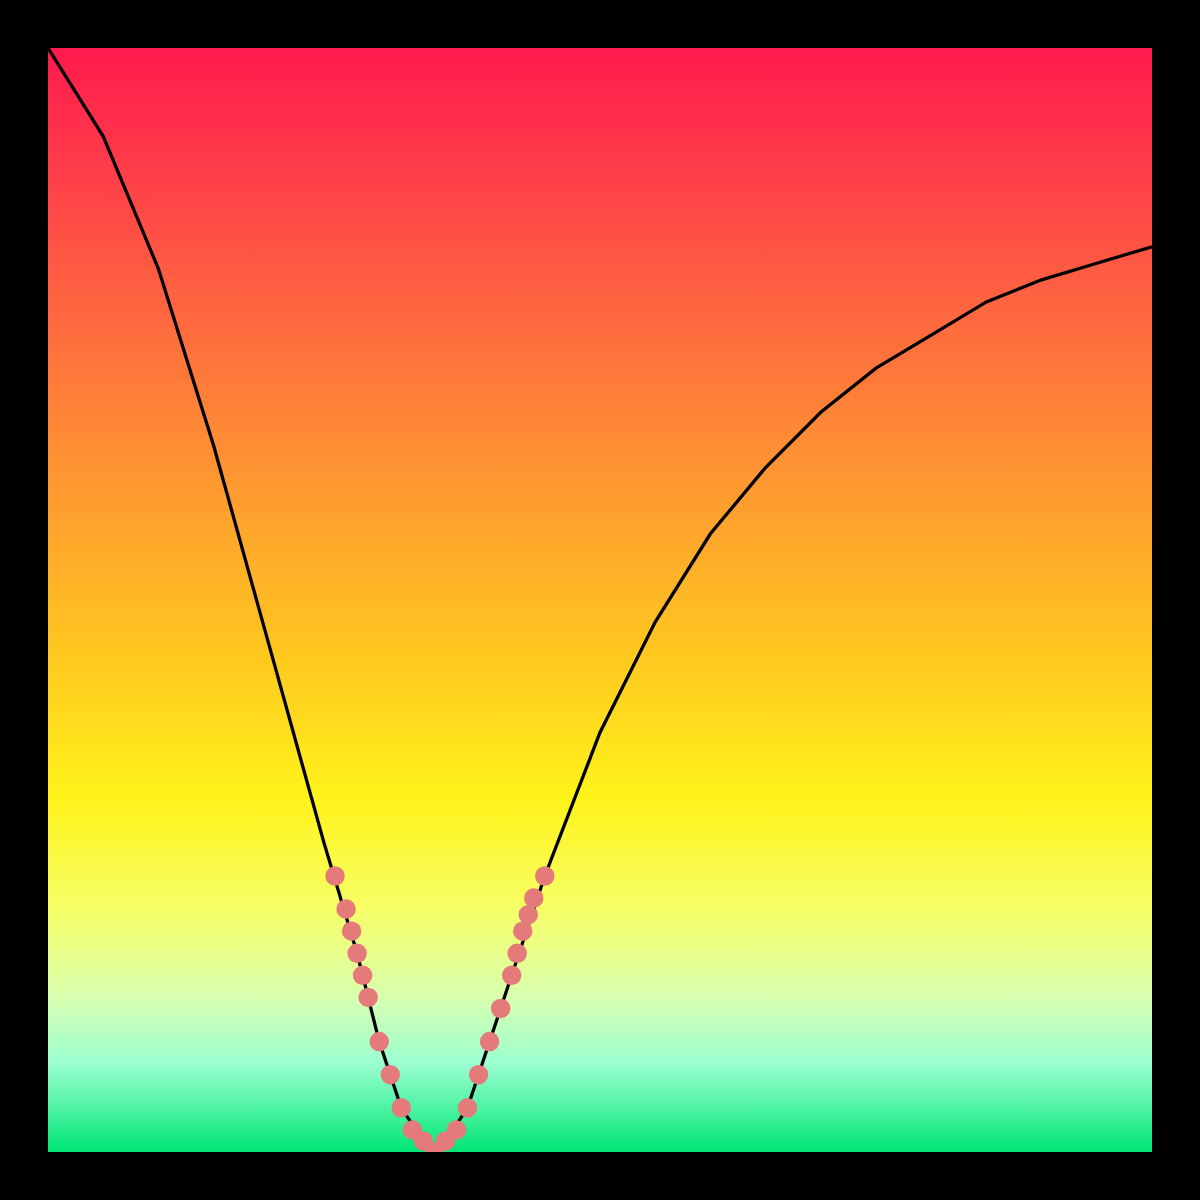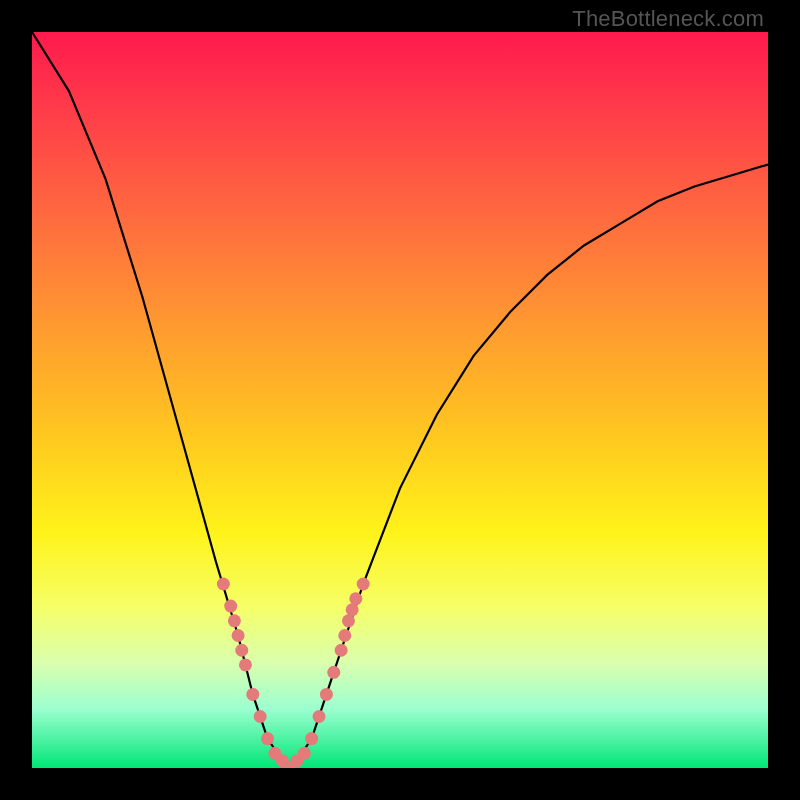--- a/index.html
+++ b/index.html
@@ -51,21 +51,20 @@
     top: 0;
     width: 736px;
     height: 736px;
   }
 </style>
 </head>
 <body>
 
 <div class="canvas-wrap">
 
-  <div class="watermark">TheBottleneck.com</div>
 
   <div class="plot-area">
     <svg class="curve" viewBox="0 0 736 736" preserveAspectRatio="none">
       <path id="curve-path" fill="none" stroke="#000000" stroke-width="2.2" d="M0.00 0.00 L36.80 58.88 L73.60 147.20 L110.40 264.96 L147.20 397.44 L184.00 529.92 L206.08 603.52 L220.80 662.40 L235.52 706.56 L250.24 728.64 L257.60 736.00 L264.96 728.64 L279.68 706.56 L294.40 662.40 L331.20 552.00 L368.00 456.32 L404.80 382.72 L441.60 323.84 L478.40 279.68 L515.20 242.88 L552.00 213.44 L588.80 191.36 L625.60 169.28 L662.40 154.56 L699.20 143.52 L736.00 132.48"></path>
       <g id="marker-group">
           <circle cx="191.36" cy="552.00" r="6.5" fill="#e47a7a"></circle>
           <circle cx="198.72" cy="574.08" r="6.5" fill="#e47a7a"></circle>
           <circle cx="202.40" cy="588.80" r="6.5" fill="#e47a7a"></circle>
           <circle cx="206.08" cy="603.52" r="6.5" fill="#e47a7a"></circle>
           <circle cx="209.76" cy="618.24" r="6.5" fill="#e47a7a"></circle>

